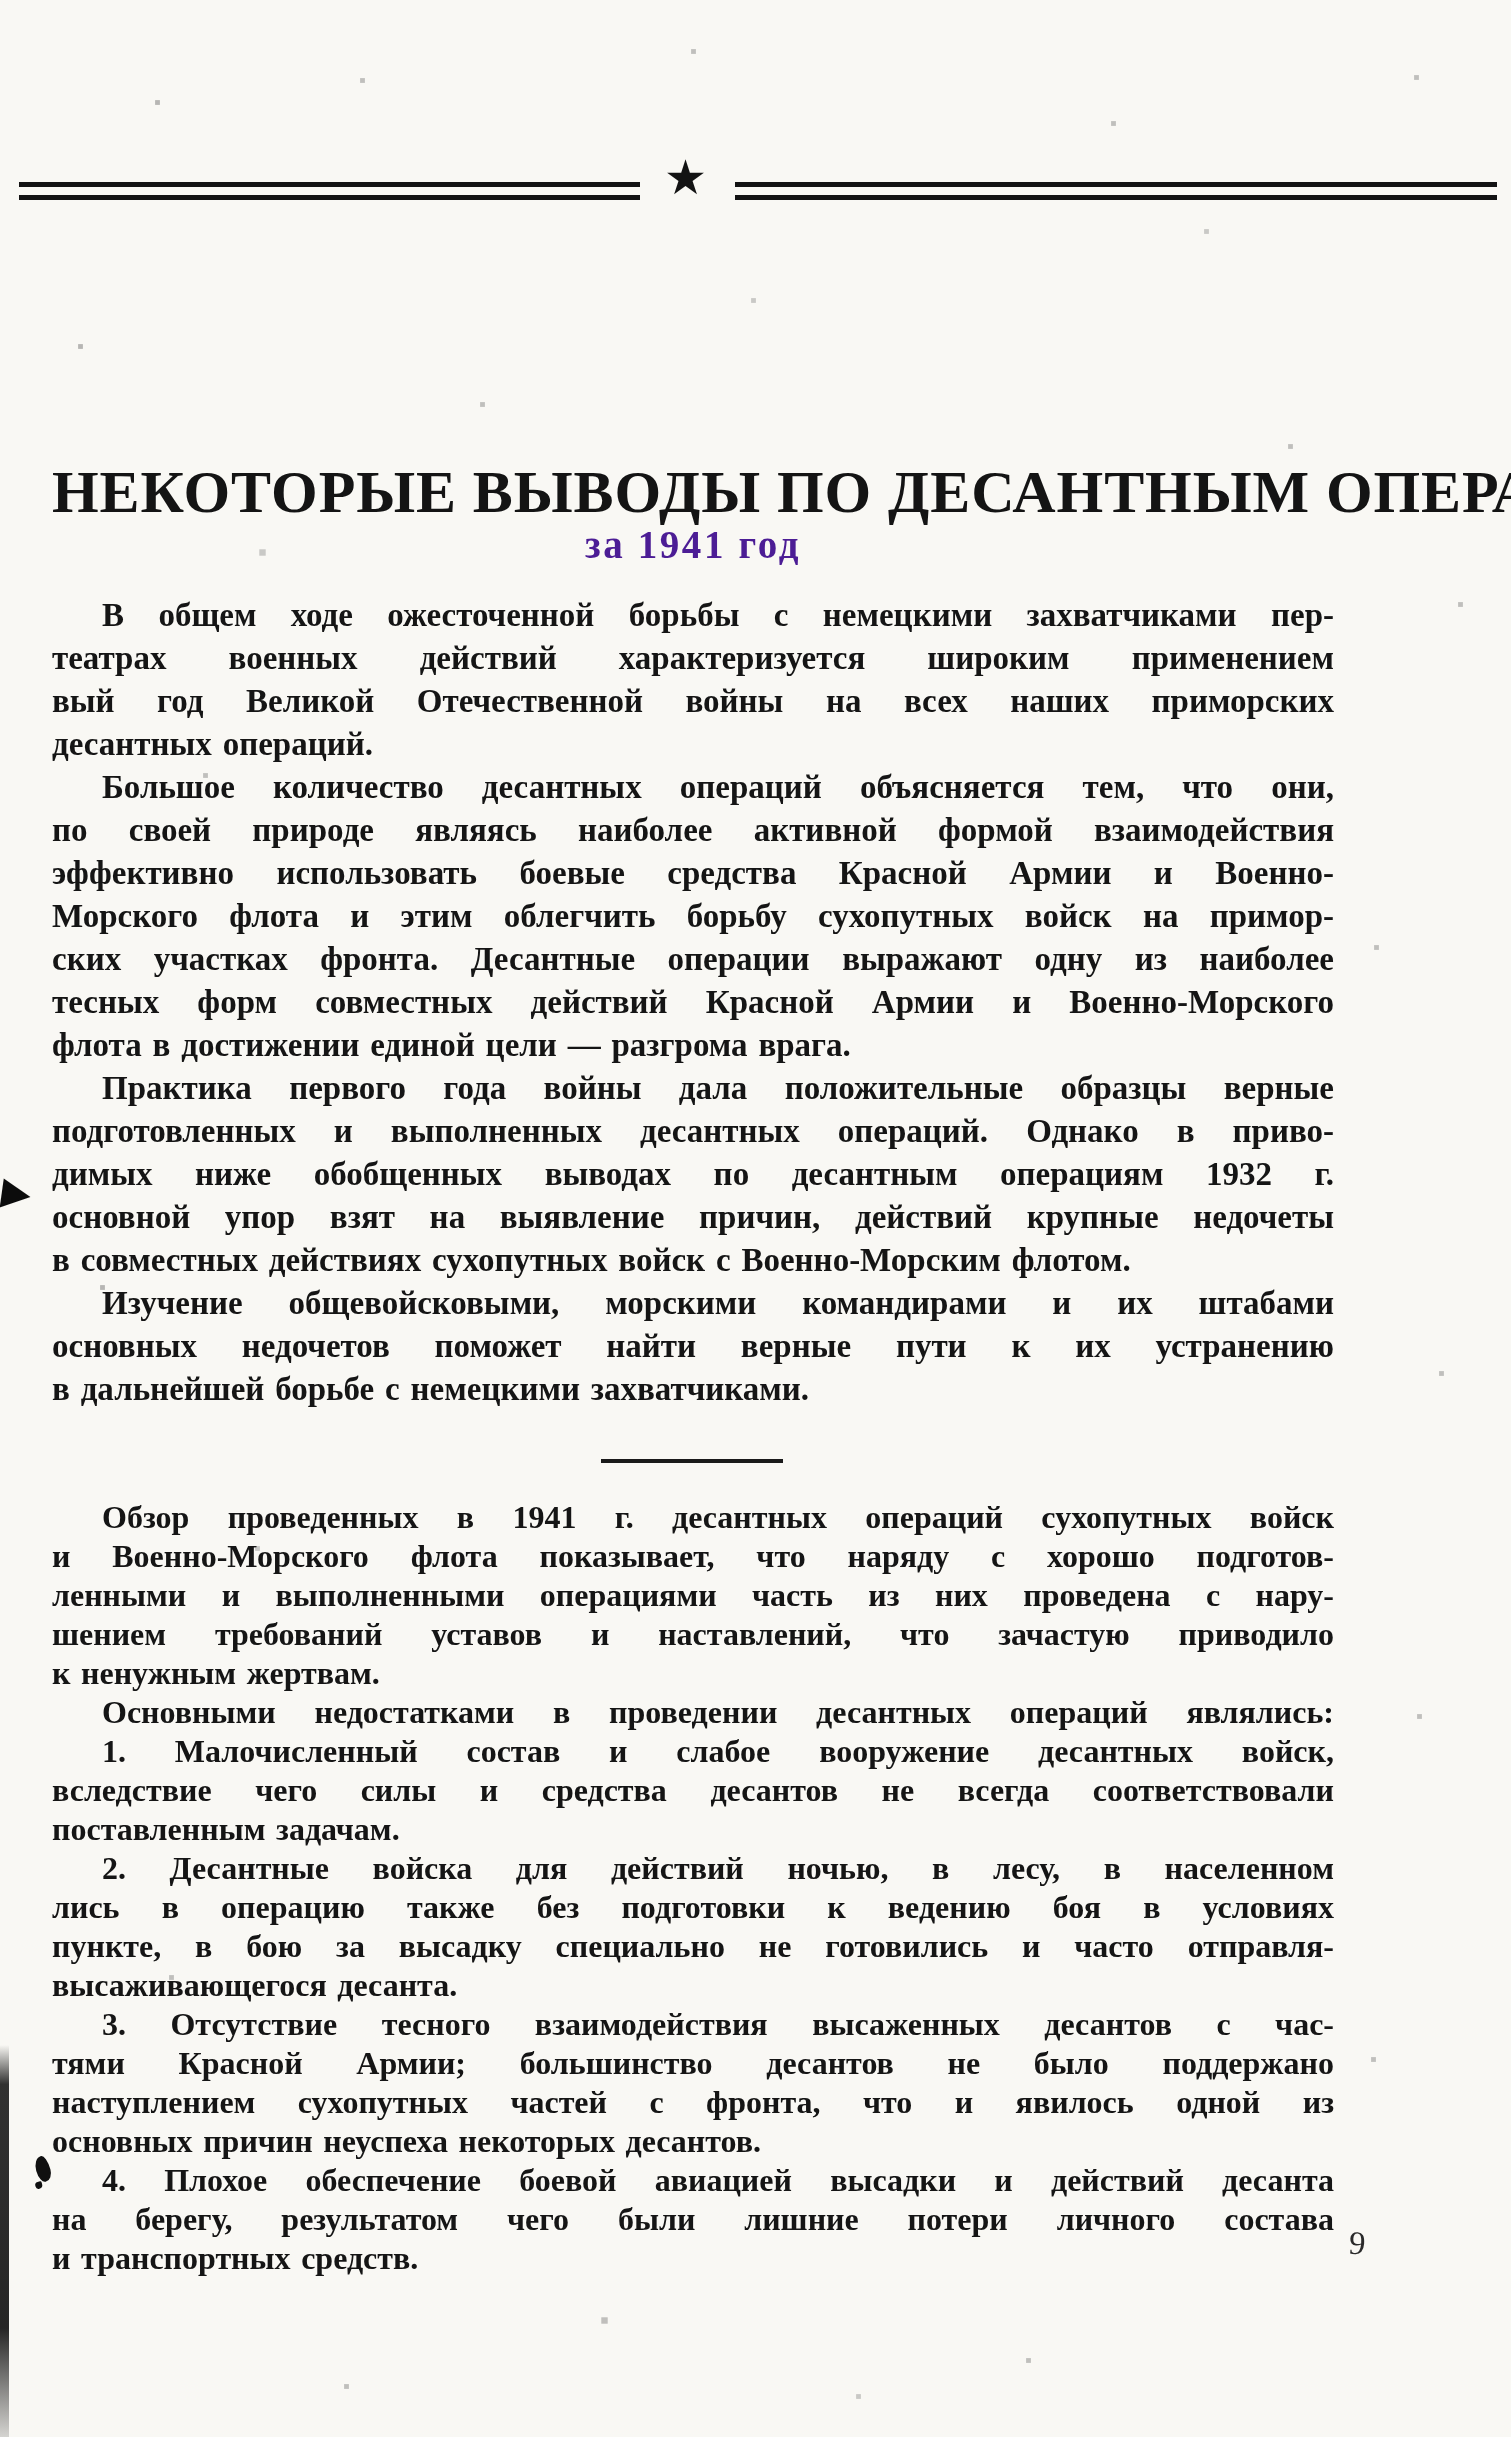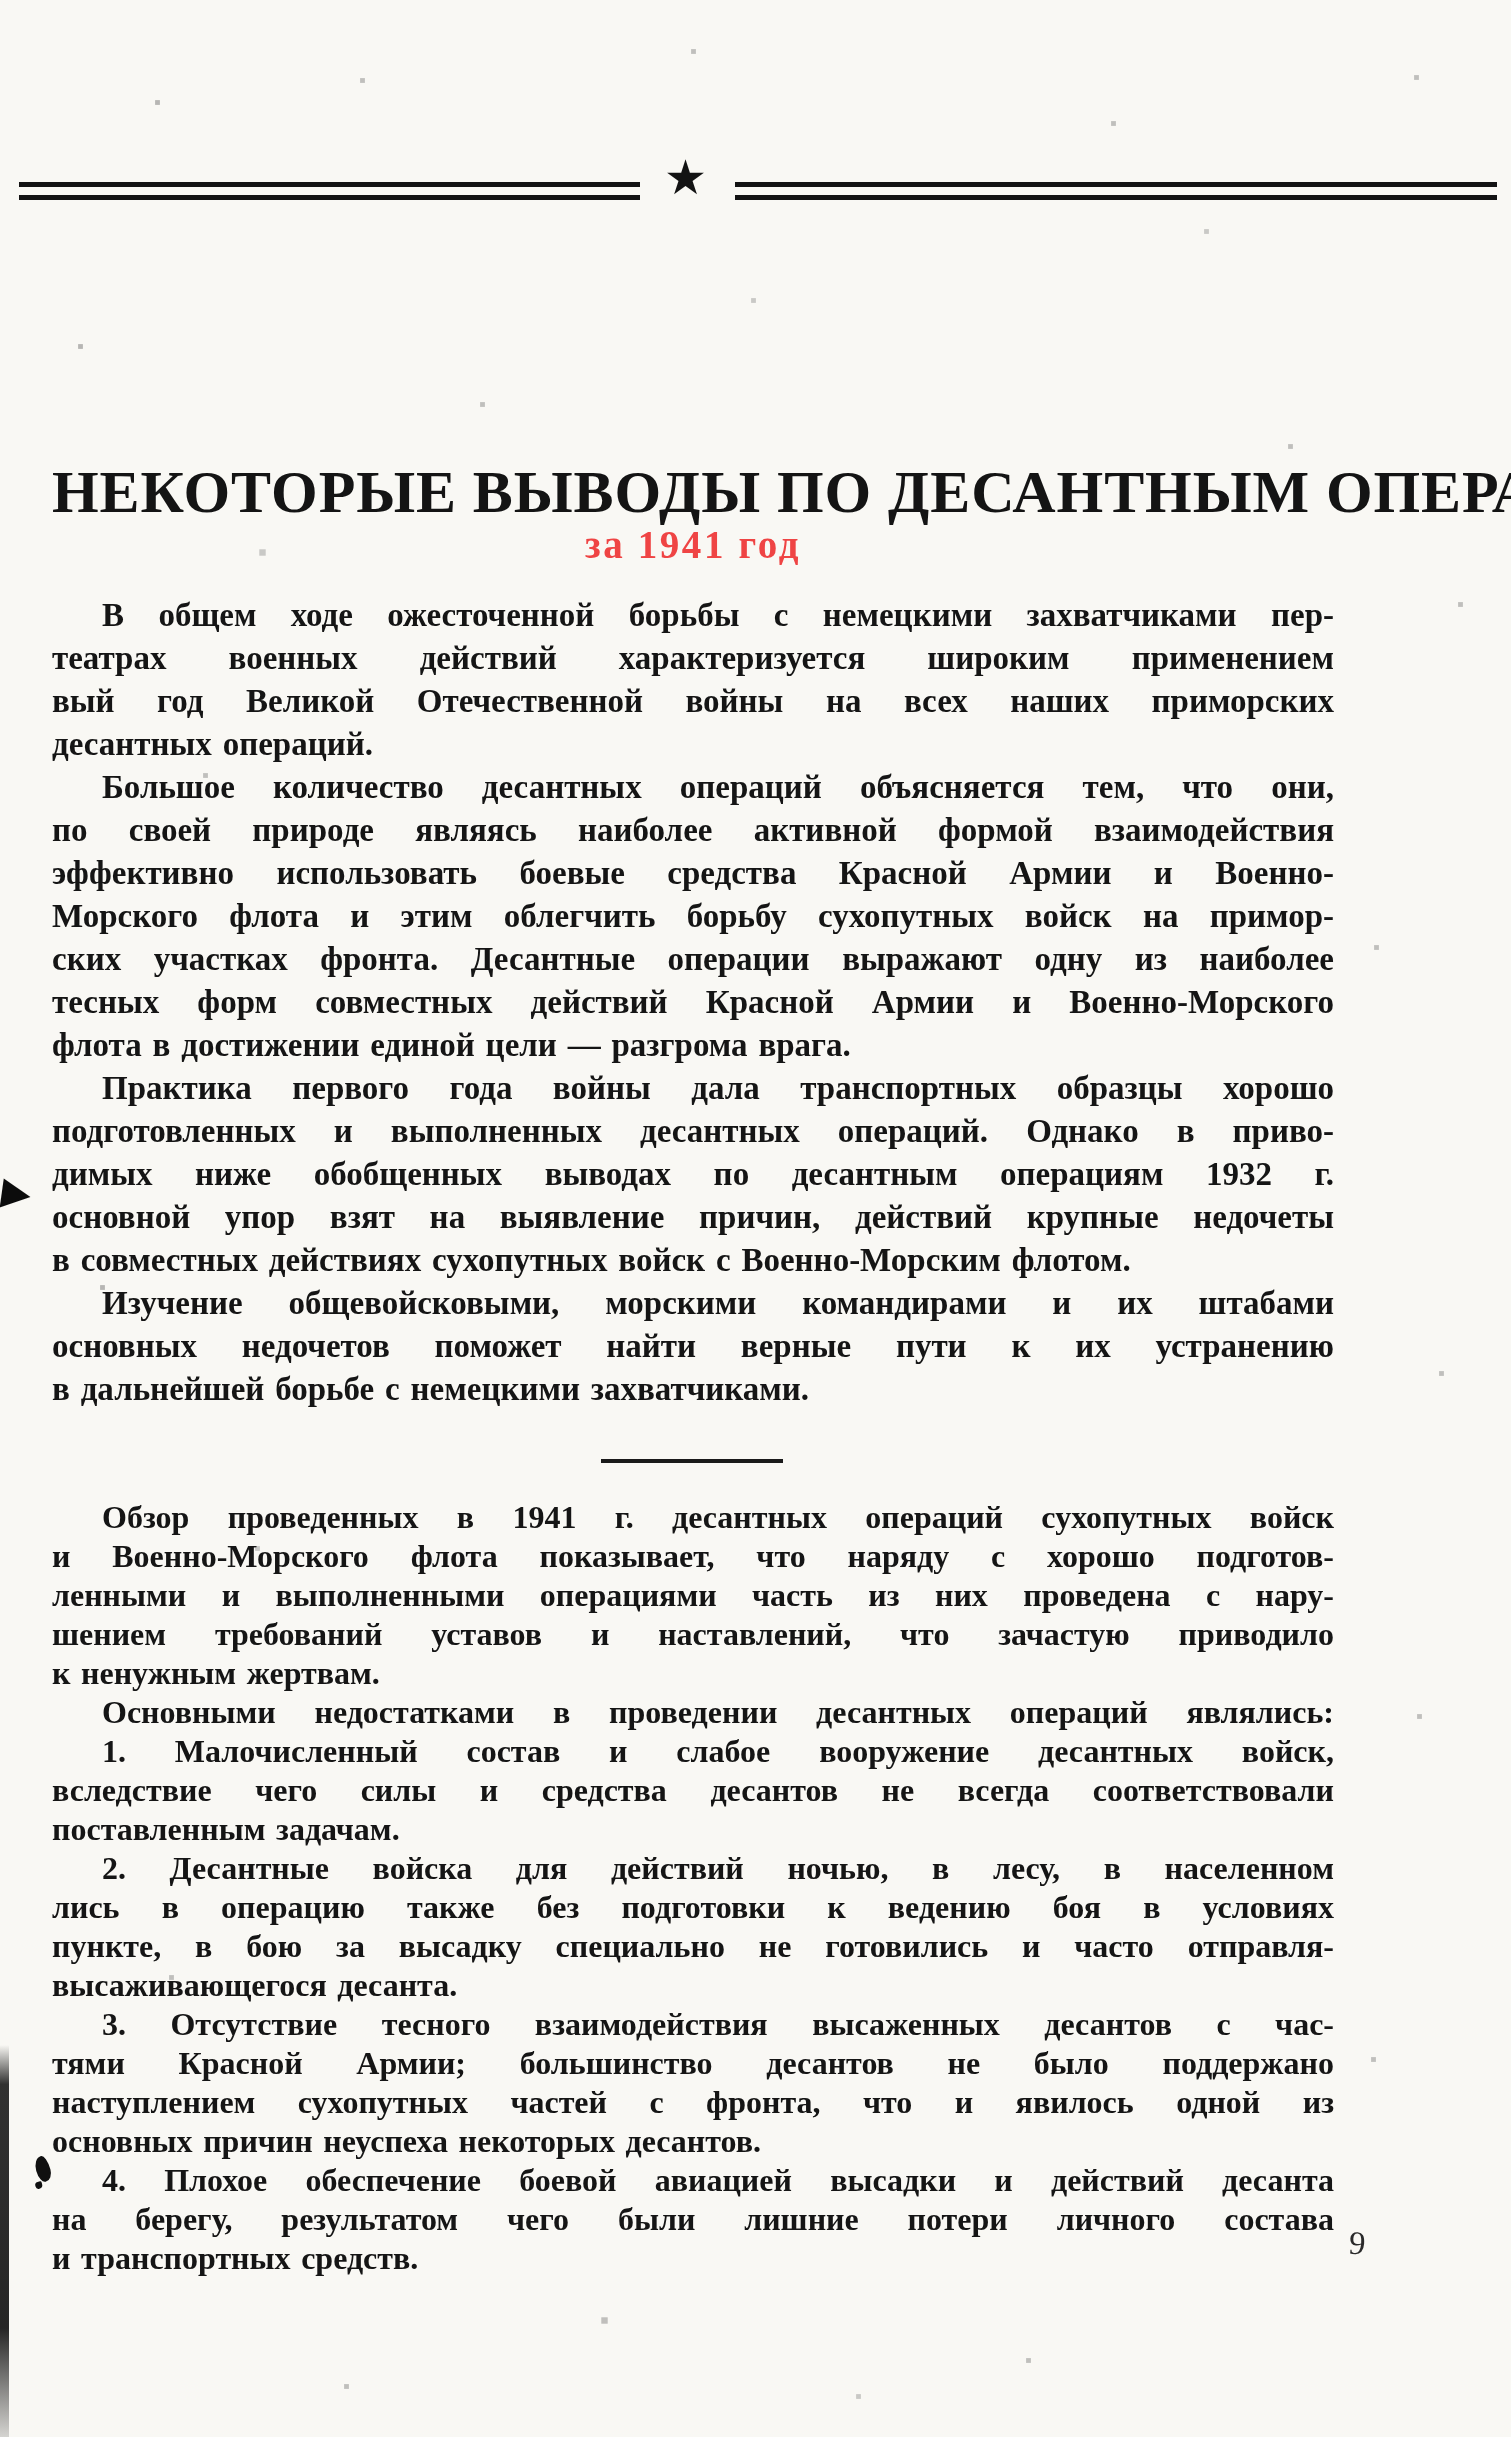--- a/index.html
+++ b/index.html
@@ -47,21 +47,21 @@
   }
   .title2 {
     position: absolute;
     left: 52px; top: 522px; width: 1282px;
     margin: 0;
     text-align: center;
     font-size: 39px;
     font-weight: 700;
     letter-spacing: 2.6px;
     white-space: nowrap;
-    color: #ef4444;
+    color: #4c1d95;
   }
 
   .textblock { position: absolute; left: 52px; width: 1282px; font-weight: bold; }
   .sec1 { top: 594px; }
   .sec2 { top: 1498px; }
 
   .line {
     text-align: justify;
     text-align-last: justify;
     word-spacing: 2.6px;
@@ -173,21 +173,21 @@
       <div class="line">театрах военных действий характеризуется широким применением</div>
       <div class="line">вый год Великой Отечественной войны на всех наших приморских</div>
       <div class="line end">десантных операций.</div>
       <div class="line indent">Большое количество десантных операций объясняется тем, что они,</div>
       <div class="line">по своей природе являясь наиболее активной формой взаимодействия</div>
       <div class="line">эффективно использовать боевые средства Красной Армии и Военно-</div>
       <div class="line">Морского флота и этим облегчить борьбу сухопутных войск на примор-</div>
       <div class="line">ских участках фронта. Десантные операции выражают одну из наиболее</div>
       <div class="line">тесных форм совместных действий Красной Армии и Военно-Морского</div>
       <div class="line end">флота в достижении единой цели — разгрома врага.</div>
-      <div class="line indent">Практика первого года войны дала транспортных образцы хорошо</div>
+      <div class="line indent">Практика первого года войны дала положительные образцы верные</div>
       <div class="line">подготовленных и выполненных десантных операций. Однако в приво-</div>
       <div class="line">димых ниже обобщенных выводах по десантным операциям 1932 г.</div>
       <div class="line">основной упор взят на выявление причин, действий крупные недочеты</div>
       <div class="line end">в совместных действиях сухопутных войск с Военно-Морским флотом.</div>
       <div class="line indent">Изучение общевойсковыми, морскими командирами и их штабами</div>
       <div class="line">основных недочетов поможет найти верные пути к их устранению</div>
       <div class="line end">в дальнейшей борьбе с немецкими захватчиками.</div>
     </div>
 
   <div class="divider"></div>

